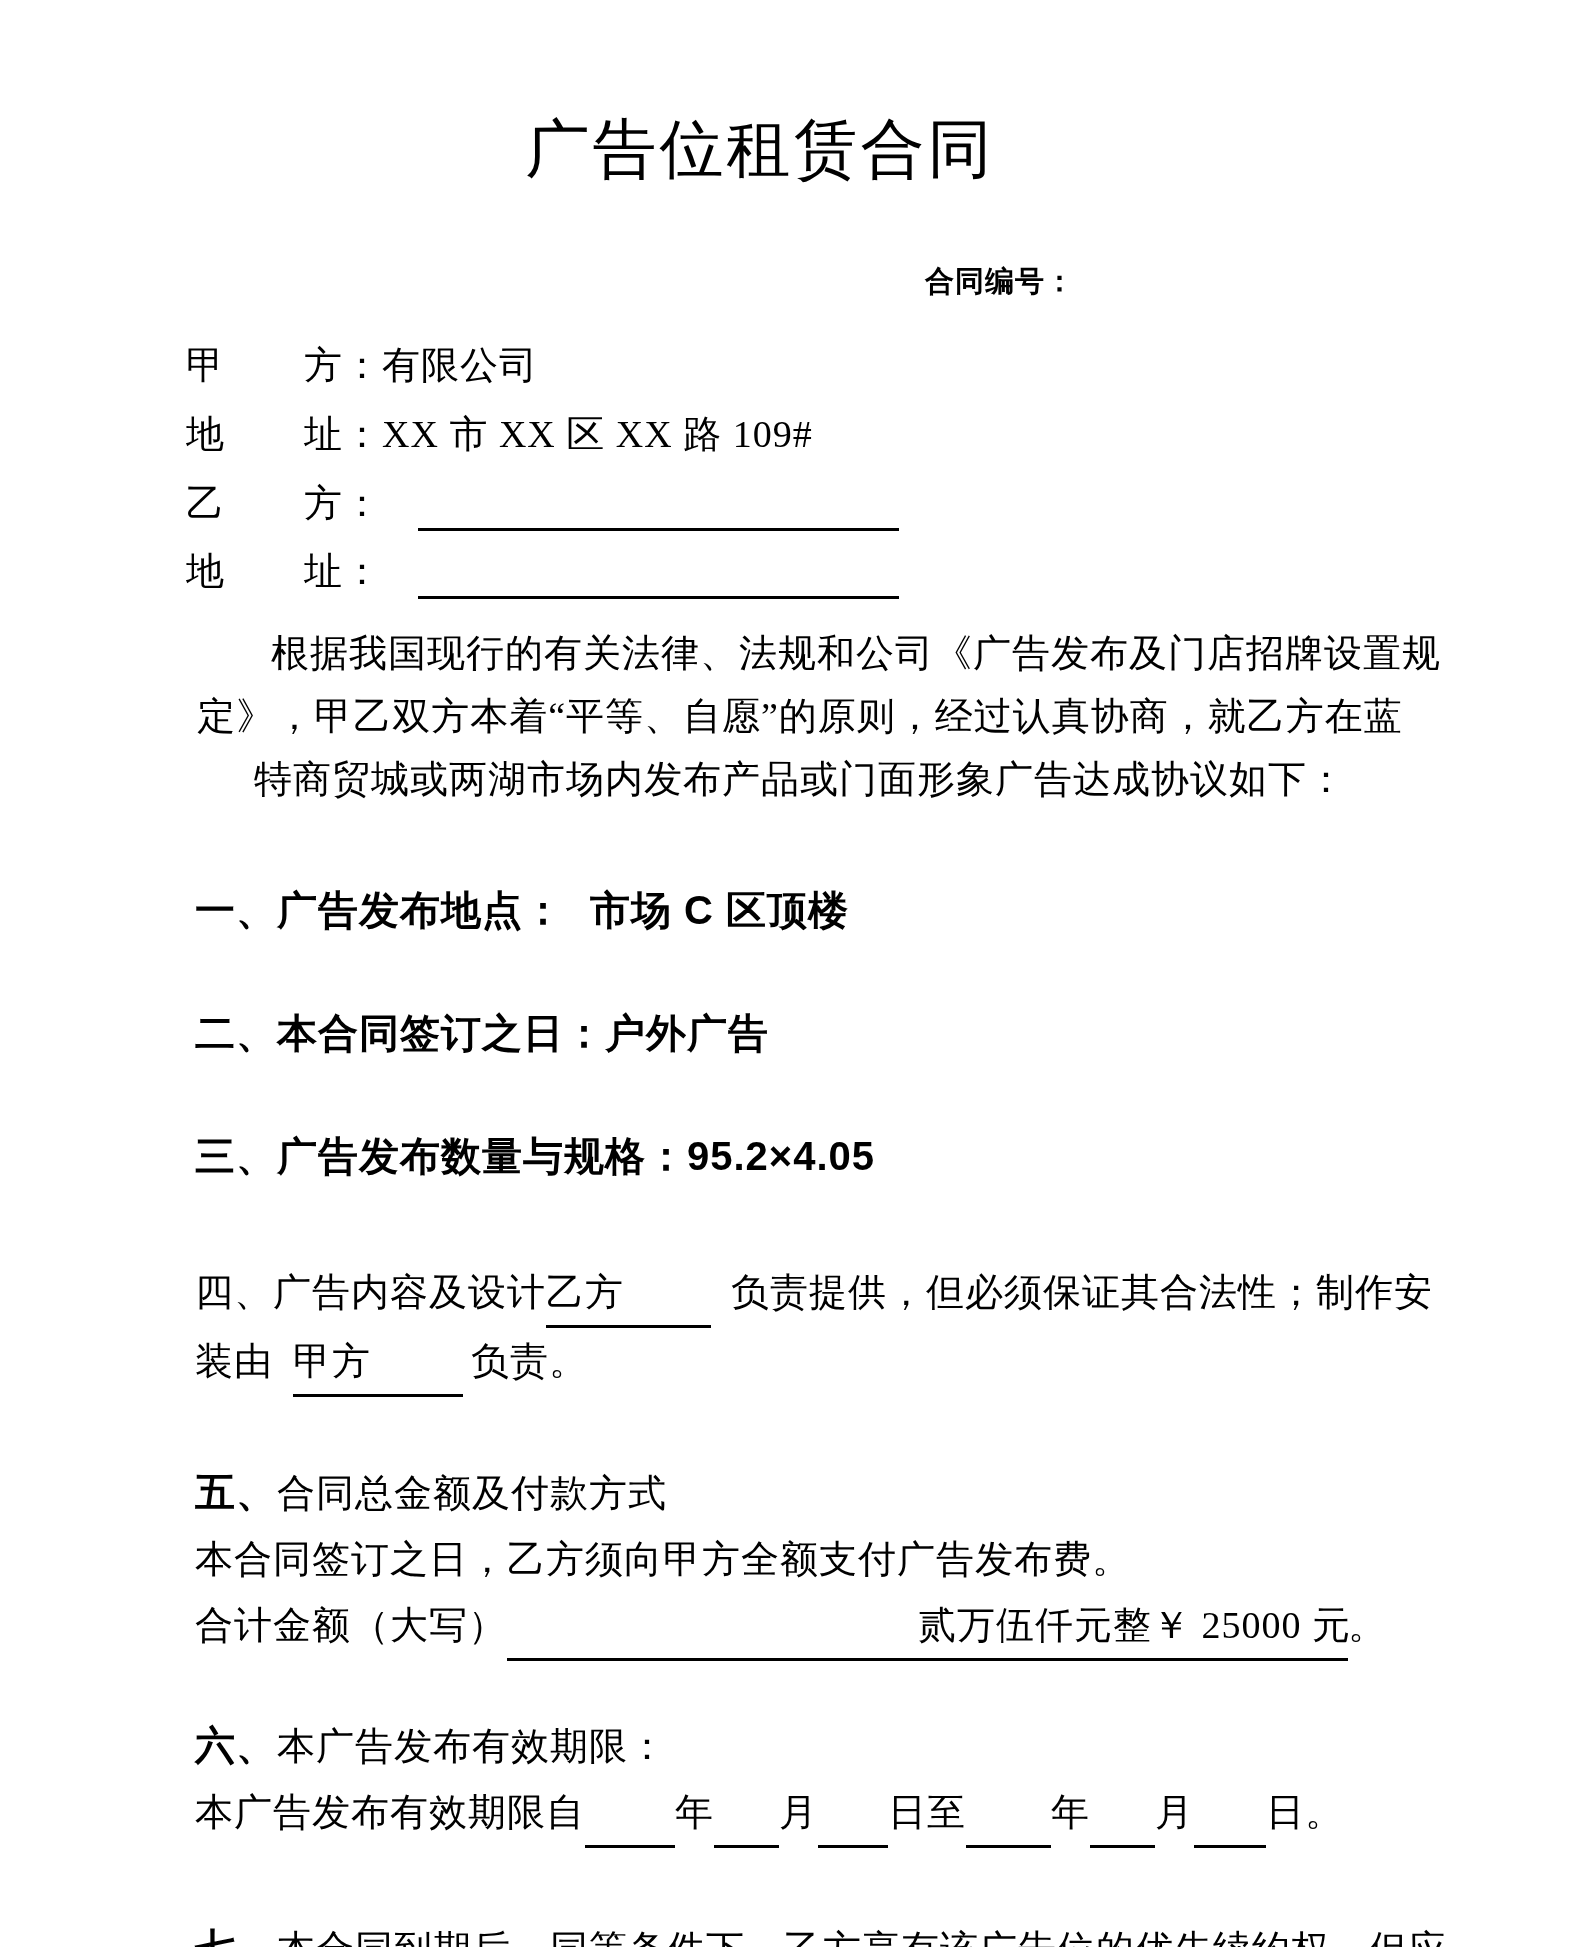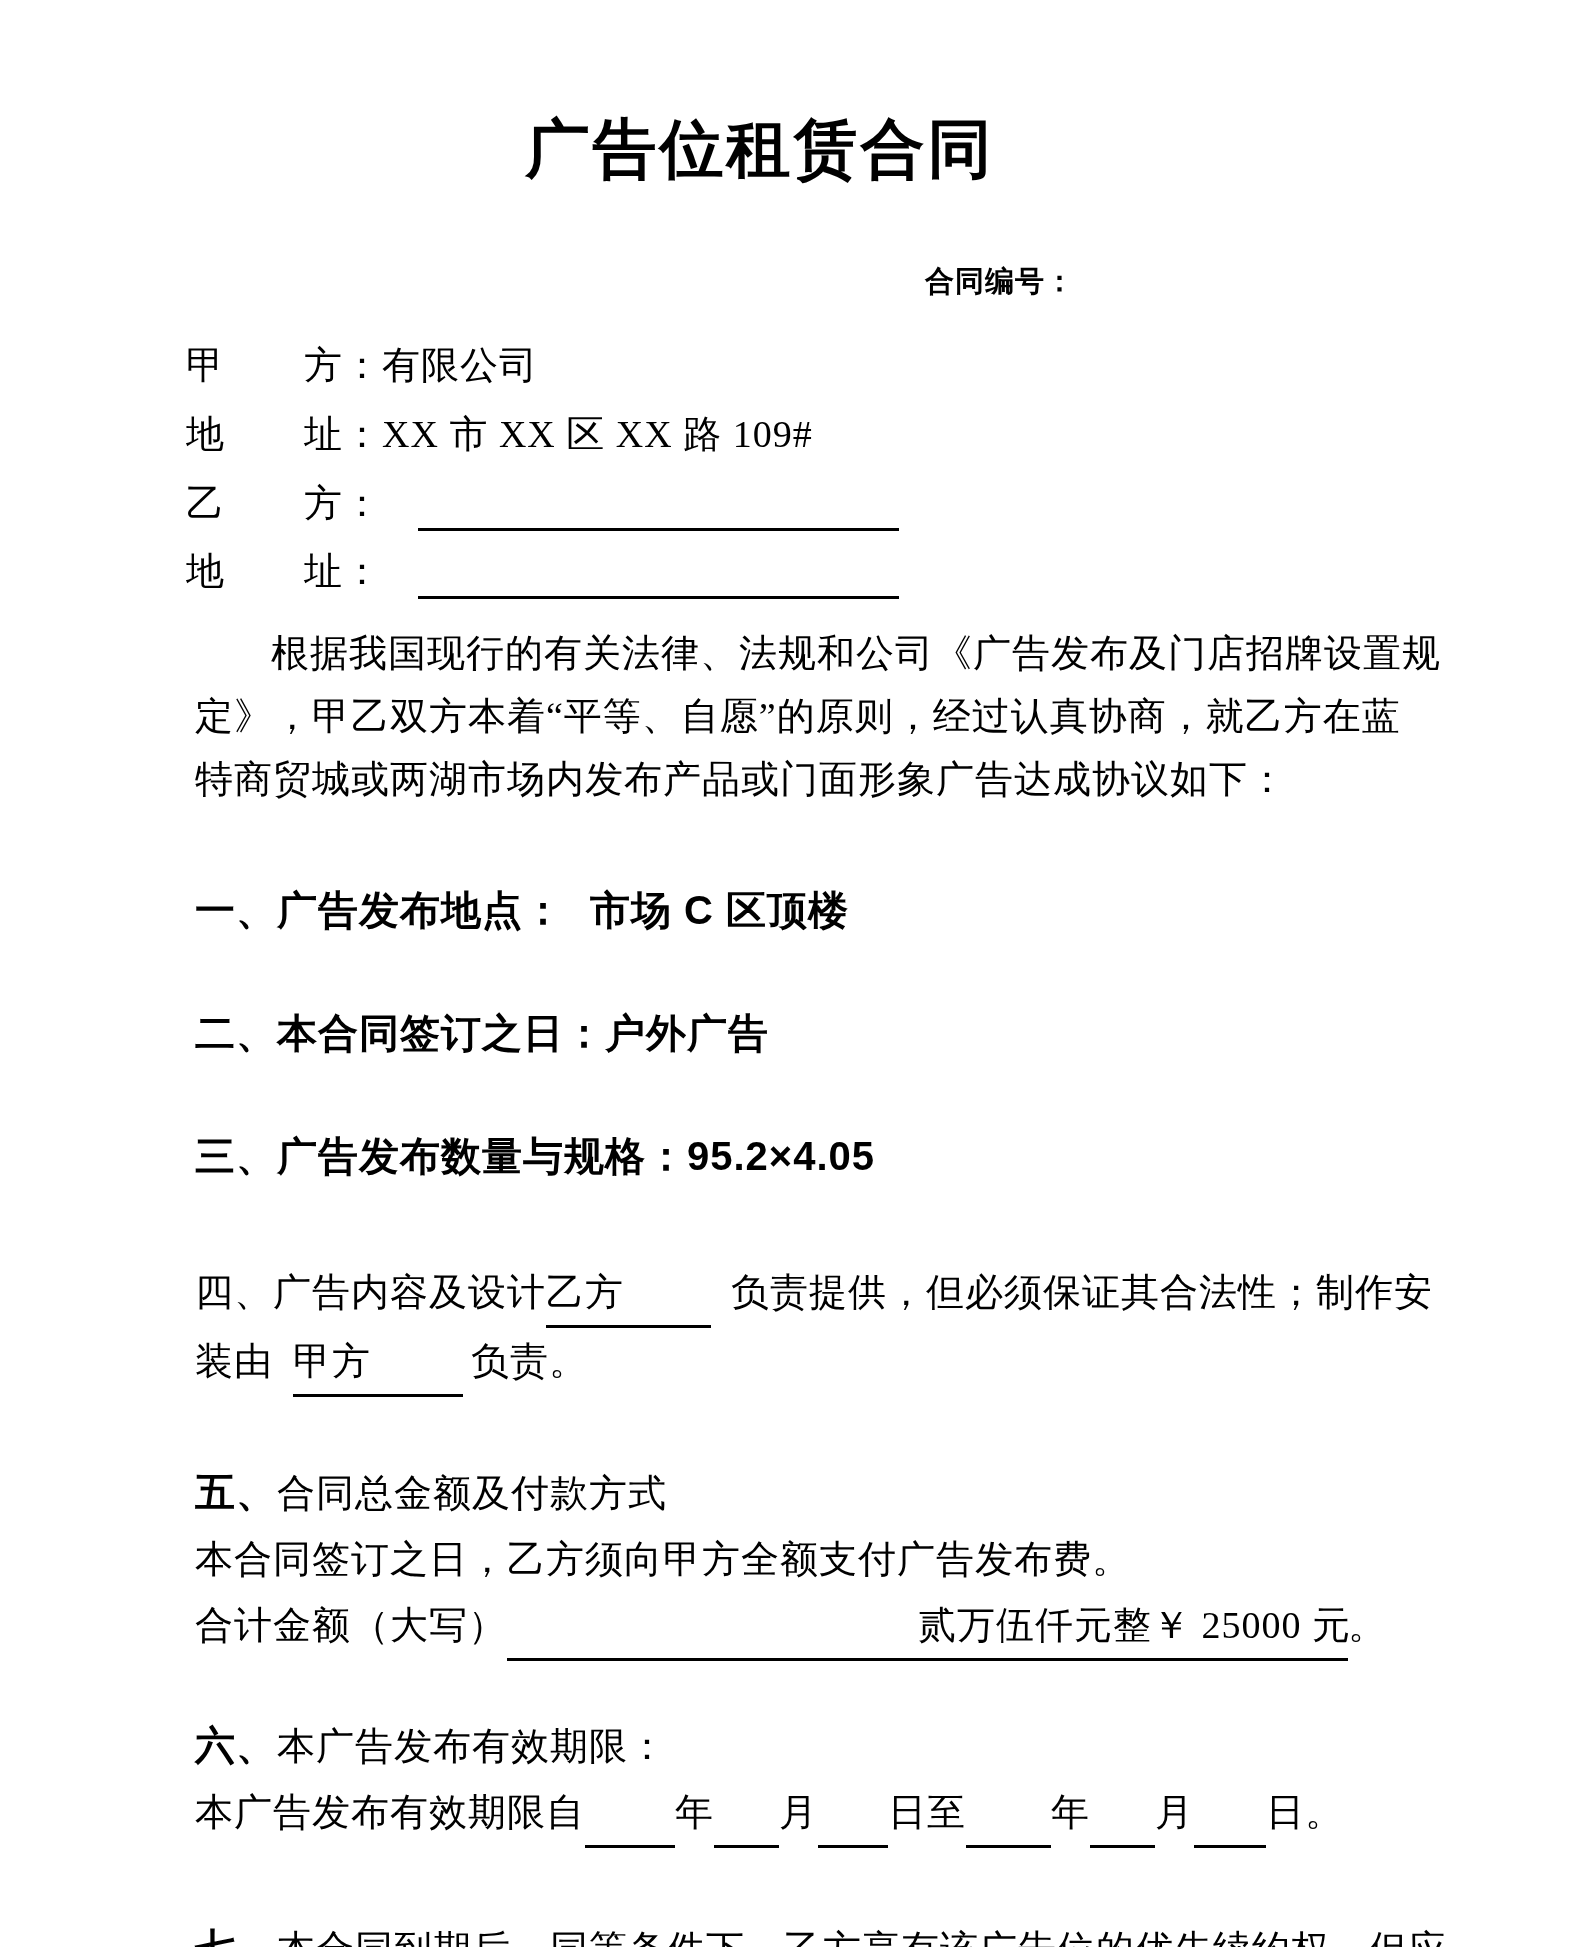--- a/index.html
+++ b/index.html
@@ -10,40 +10,40 @@
     overflow:hidden;
     color:#000;
     font-family:"Liberation Serif","DejaVu Serif",serif;
     letter-spacing:1px;
   }
 
   .title {
     position:absolute; top:108px; left:0; width:1520px;
     text-align:center;
     font-family:"Liberation Sans","DejaVu Sans",sans-serif;
-    font-weight:bold; font-size:64px; line-height:1.3; letter-spacing:3px;
+    font-weight:normal; font-size:64px; line-height:1.3; letter-spacing:3px;
   }
   .contract-no {
     position:absolute; top:263px; left:925px;
     font-family:"Liberation Sans","DejaVu Sans",sans-serif;
     font-weight:bold; font-size:29px; line-height:1.3;
   }
 
   .party-row { position:absolute; left:186px; font-size:38px; line-height:1.3; white-space:nowrap; }
   .p-label { display:inline-block; width:118px; }
 
   .blank {
     display:inline-block; box-sizing:border-box;
     border-bottom:3px solid #000;
     text-align:left; vertical-align:baseline;
   }
   .blank:empty::after { content:"\00a0"; }
   .party-blank { width:481px; margin-left:36px; }
 
-  .preamble { position:absolute; top:622px; left:195px; width:1210px; font-size:38px; }
+  .preamble { position:absolute; top:622px; left:195px; width:1210px; font-size:38px;text-align:center; }
   .preamble .pl { height:63px; line-height:63px; white-space:nowrap; }
   .preamble .pl:first-child { text-indent:76px; }
 
   .sec { position:absolute; left:195px; font-size:38px; line-height:66px; white-space:nowrap; }
   .sec-bold { font-family:"Liberation Sans","DejaVu Sans",sans-serif; font-weight:bold; font-size:40px;text-align:right; }
   .gap-after-colon { margin-left:26px; }
 
   .s4-blank1 { width:165px; margin-right:20px; }
   .s4-blank2 { width:170px; margin-left:20px; margin-right:8px; }
 

